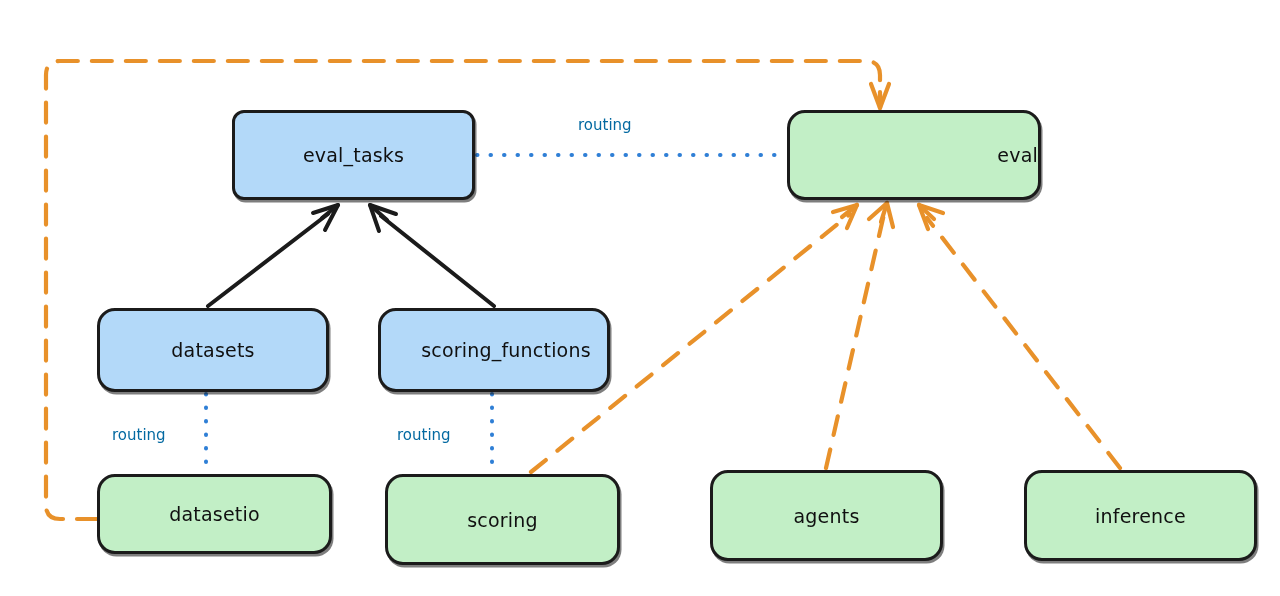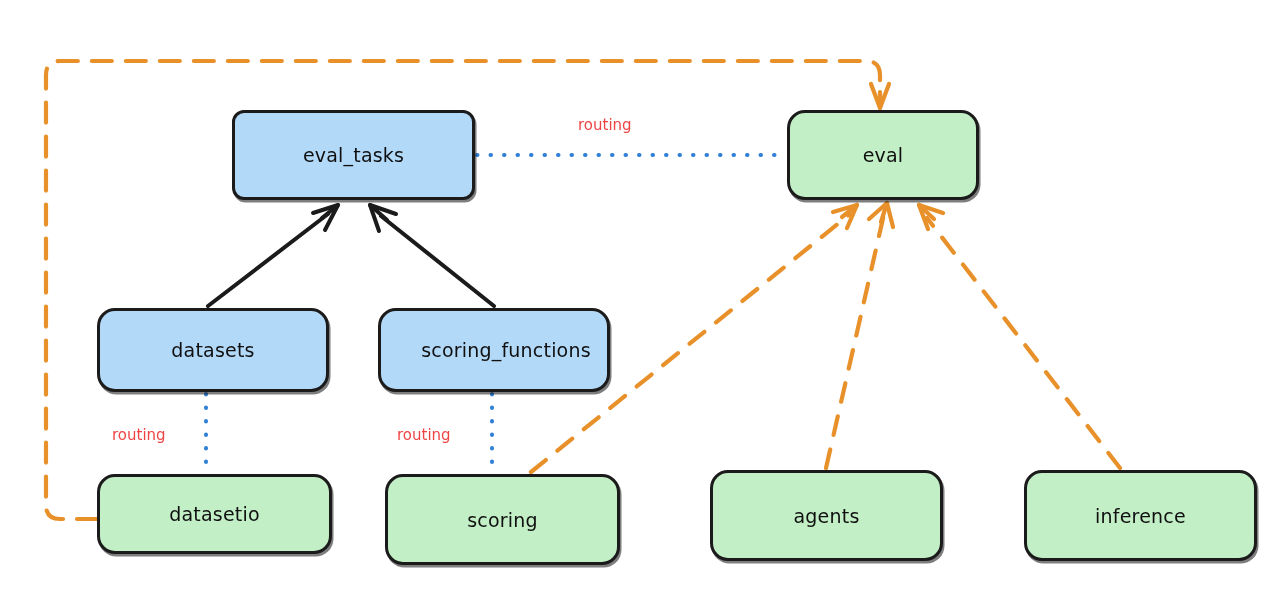--- a/index.html
+++ b/index.html
@@ -41,21 +41,21 @@
     letter-spacing: 0.2px;
     box-shadow: 1.5px 2.5px 0 rgba(20,20,20,0.55);
   }
   .node.blue  { background: #b3d9f9; }
   .node.green { background: #c2efc6; }
 
   .edge-label {
     position: absolute;
     font-family: "DejaVu Sans", sans-serif;
     font-size: 15px;
-    color: #ef4444;
+    color: #0369a1;
     white-space: nowrap;
   }
 </style>
 </head>
 <body>
 
 <div id="canvas">
 
   <svg id="edges" viewBox="0 0 1280 596" xmlns="http://www.w3.org/2000/svg">
 
@@ -105,21 +105,21 @@
 
     <g>
       <path d="M 492 394 L 492 472" fill="none" stroke="#2f7fd6" stroke-width="4" stroke-linecap="round" stroke-dasharray="0.5 13"></path>
     </g>
   </svg>
 
   <div class="node blue" style="left:232px; top:110px; width:243px; height:90px;border-radius:12px;">
     <span>eval_tasks</span>
   </div>
 
-  <div class="node green" style="left:787px; top:110px; width:192px; height:90px;">
+  <div class="node green" style="left:787px; top:110px; width:254px; height:90px;justify-content:flex-end;">
     <span>eval</span>
   </div>
 
   <div class="node blue" style="left:97px; top:308px; width:232px; height:84px;">
     <span>datasets</span>
   </div>
 
   <div class="node blue" style="left:378px; top:308px; width:232px; height:84px;padding-left:24px;">
     <span>scoring_functions</span>
   </div>

